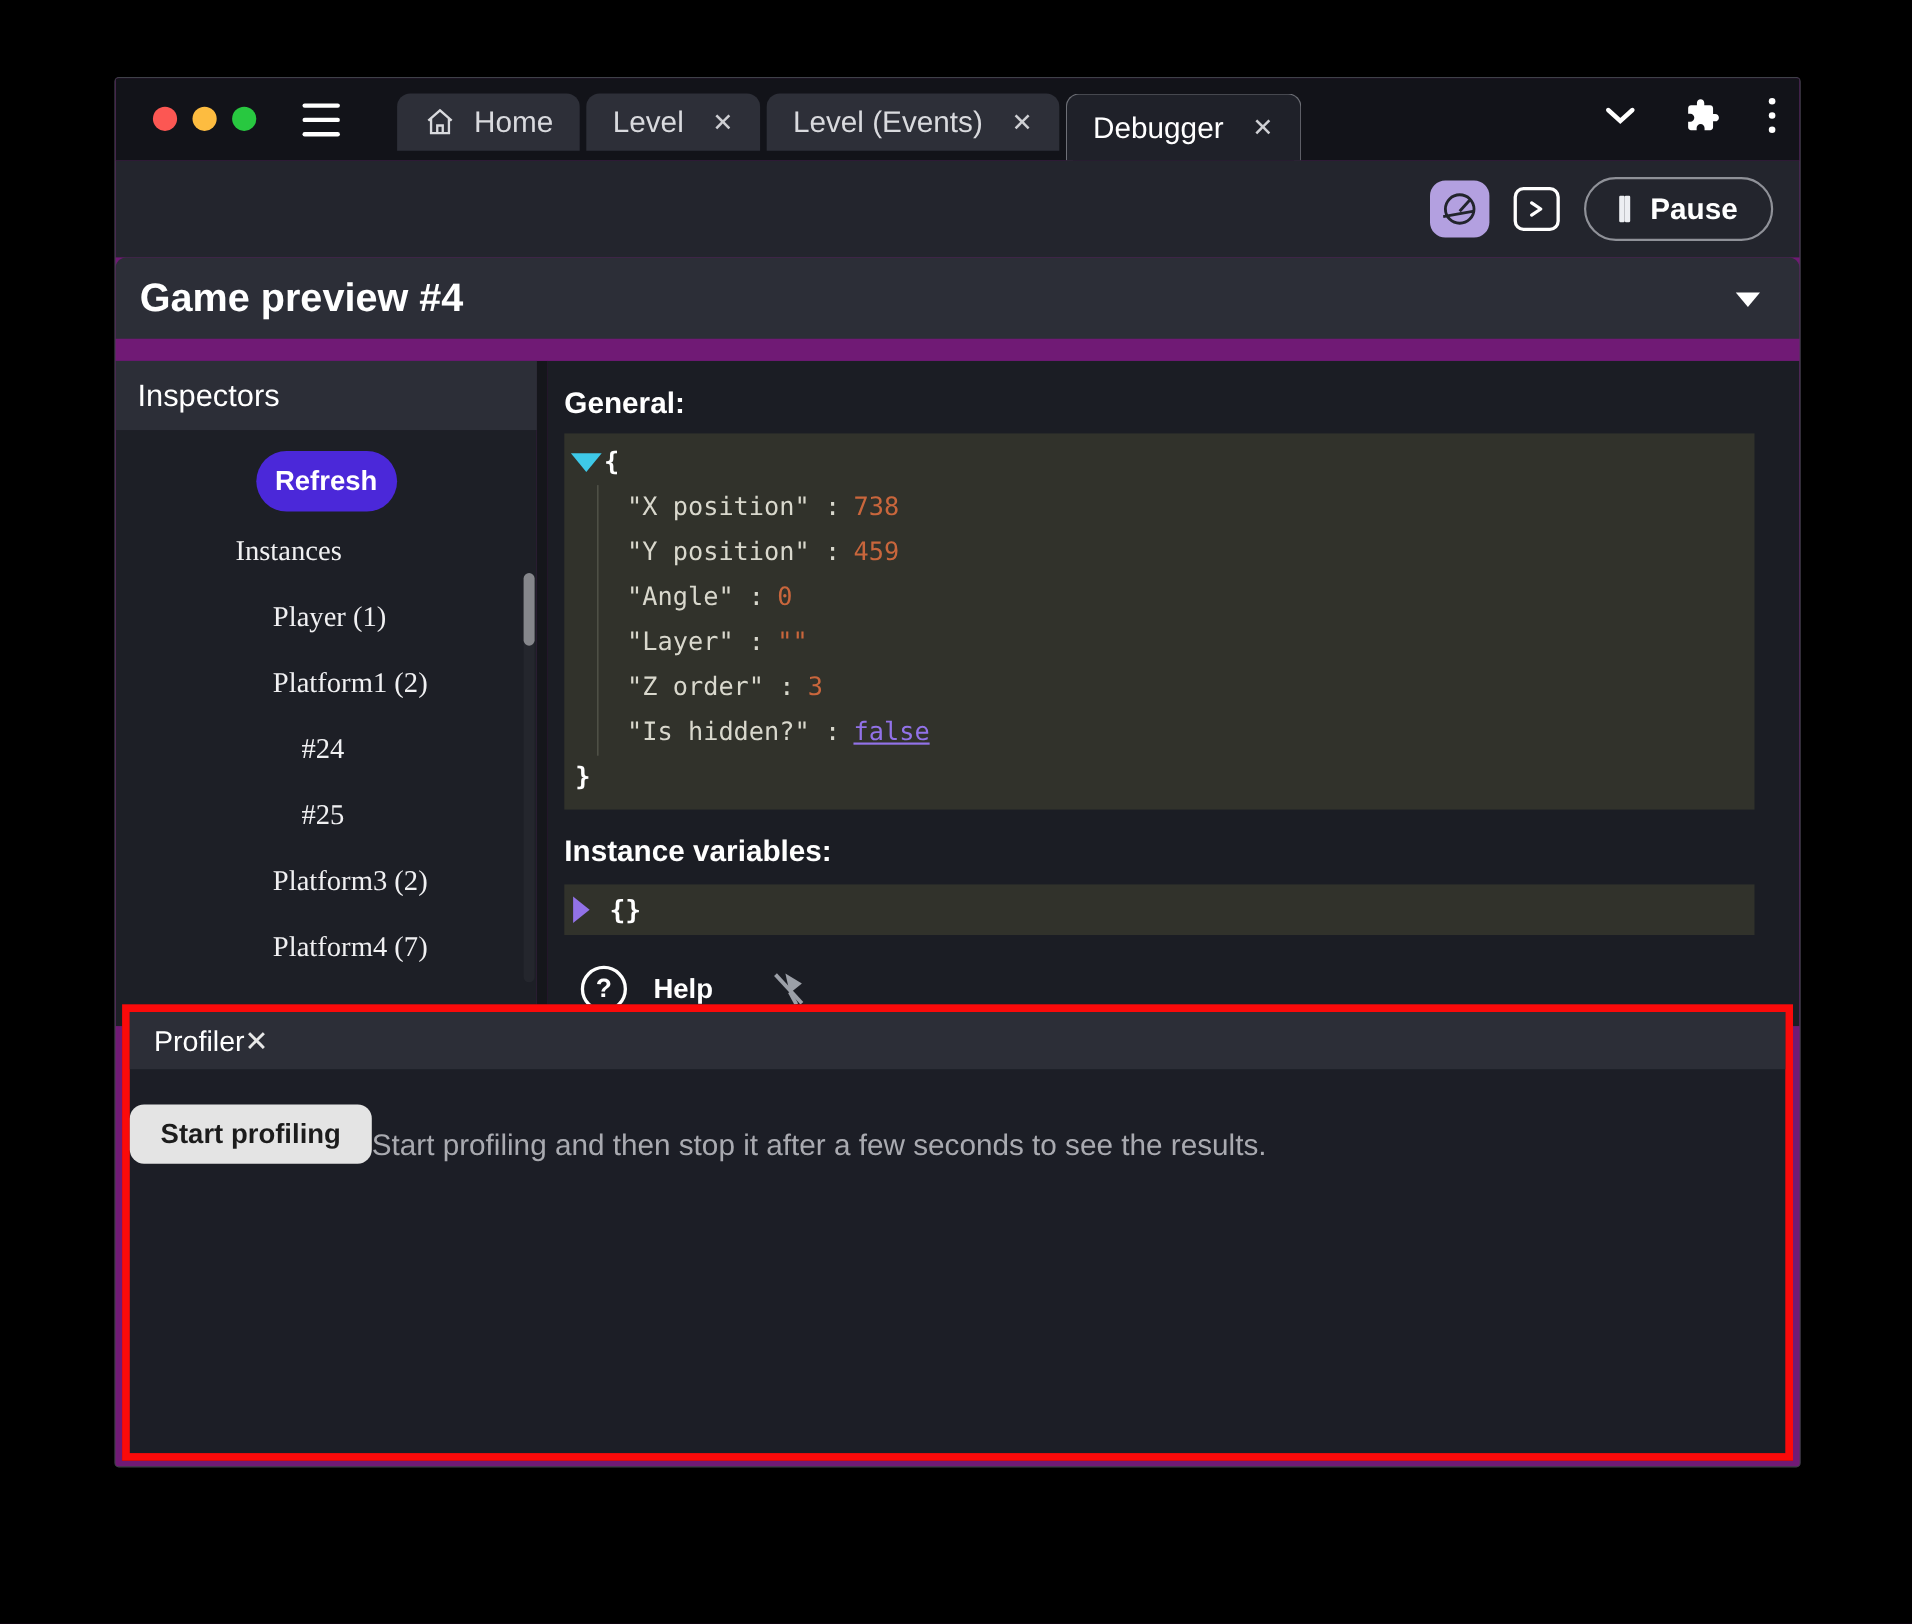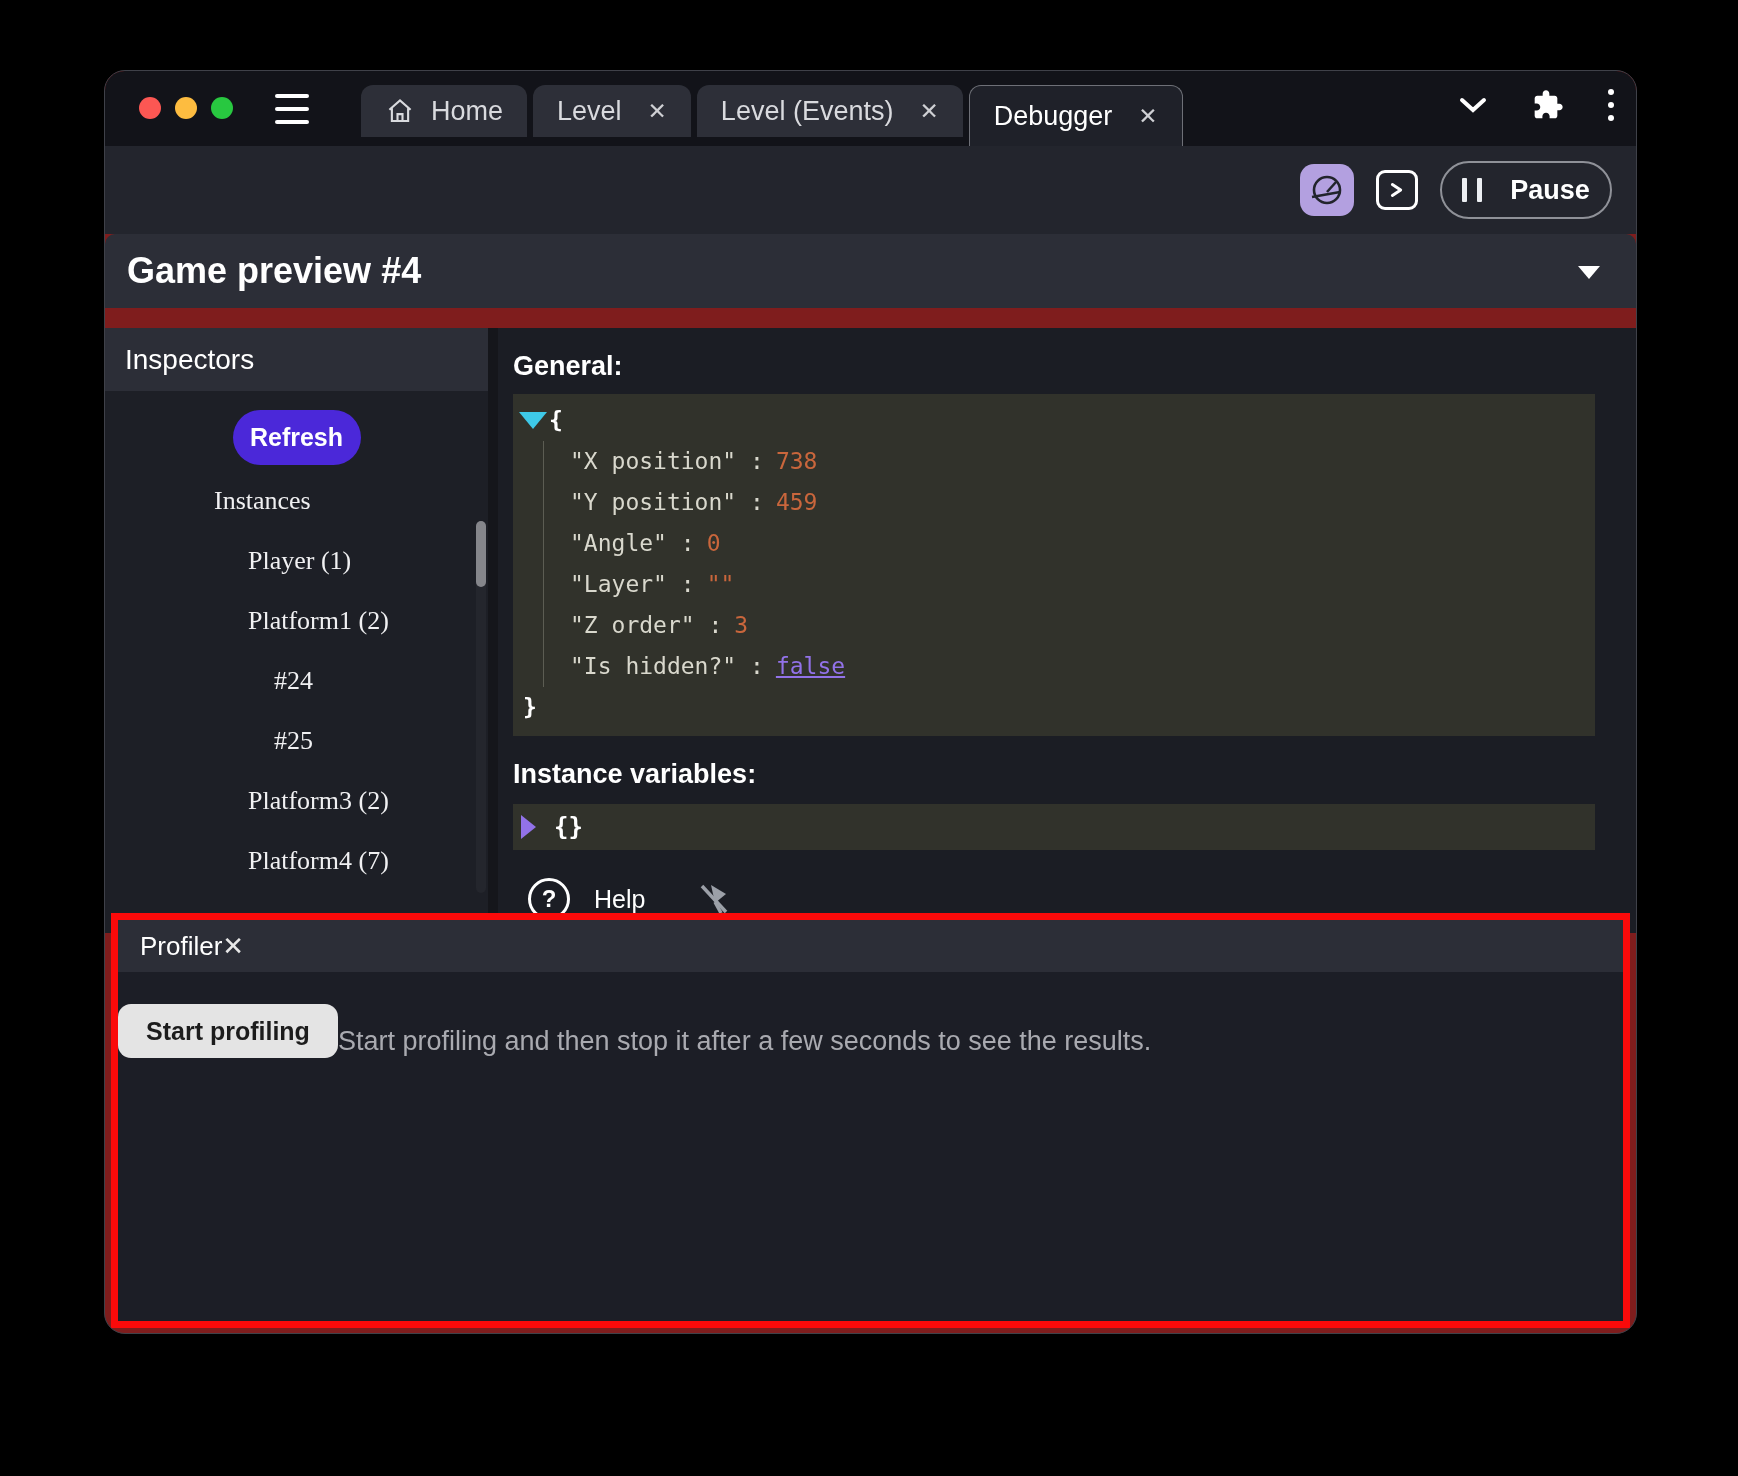--- a/index.html
+++ b/index.html
@@ -1,19 +1,19 @@
 <!DOCTYPE html>
 <html><head>
 <meta charset="utf-8">
 <style>
   html,body{margin:0;padding:0;background:#000;}
   .stage{position:relative;width:1738px;height:1476px;background:#000;overflow:hidden;
          font-family:"Liberation Sans", sans-serif;color:#e8e9ea;}
   .window{position:absolute;left:104px;top:70px;width:1531px;height:1262px;
-          background:#7f1d1d;border-radius:21px;overflow:hidden;
+          background:#701a75;border-radius:4px;overflow:hidden;
           border:1px solid #3f4149;box-shadow:0 40px 90px rgba(0,0,0,.85);}
 
   
   .tabbar{position:absolute;left:0;top:0;width:100%;height:75px;background:#121319;}
   .traffic{position:absolute;left:34px;top:26px;display:flex;gap:14px;}
   .traffic span{width:22px;height:22px;border-radius:50%;display:block;}
   .tl-close{background:#fc5753;} .tl-min{background:#fdbc40;} .tl-zoom{background:#28c840;}
   .hamburger{position:absolute;left:170px;top:23px;width:34px;height:30px;
              display:flex;flex-direction:column;justify-content:space-between;cursor:pointer;}
   .hamburger span{height:4px;background:#fff;border-radius:2px;display:block;}
@@ -29,21 +29,21 @@
 
   
   .toolbar{position:absolute;left:0;top:75px;width:100%;height:88px;background:#23252d;}
   .tb-actions{position:absolute;right:24px;top:15px;display:flex;align-items:center;gap:22px;}
   .profiler-btn{width:54px;height:52px;border-radius:14px;background:#b3a0e0;border:none;cursor:pointer;
                 display:flex;align-items:center;justify-content:center;}
   .console-btn{width:42px;height:40px;border-radius:9px;background:transparent;border:3px solid #fff;cursor:pointer;
                display:flex;align-items:center;justify-content:center;}
   .pause-btn{height:58px;min-width:172px;border-radius:29px;background:transparent;border:2px solid #8f9198;
              color:#fff;font-size:27px;font-weight:bold;display:flex;align-items:center;justify-content:center;
-             gap:10px;cursor:pointer;font-family:"Liberation Sans",sans-serif;}
+             cursor:pointer;font-family:"Liberation Sans",sans-serif;}
   .pause-btn .bar{width:5px;height:24px;background:#eceef2;display:block;border-radius:1px;}
   .pause-btn .bar + .bar{margin-right:18px;}
 
   
   .previewbar{position:absolute;left:0;top:163px;width:100%;height:74px;background:#2c2e37;
               border-radius:10px 10px 0 0;display:flex;align-items:center;cursor:pointer;}
   .previewbar .pv-title{font-size:36px;font-weight:bold;color:#fff;margin-left:22px;}
   .caret{width:0;height:0;border-left:11px solid transparent;border-right:11px solid transparent;
          border-top:13px solid #fff;position:absolute;right:36px;top:32px;}
 
@@ -77,21 +77,21 @@
   .jval.bool{color:#9272e8;text-decoration:underline;}
   .line-close{padding-left:10px;}
   .var-box{width:1082px;height:46px;background:#31322b;margin-top:10px;display:flex;align-items:center;position:relative;}
   .tri-right{width:0;height:0;border-top:12px solid transparent;border-bottom:12px solid transparent;
              border-left:15px solid #9272e8;margin-left:8px;}
   .var-box .brace{font-family:"DejaVu Sans Mono",monospace;font-size:24px;font-weight:bold;color:#fff;margin-left:18px;}
 
   .help-row{position:absolute;left:30px;top:550px;display:flex;align-items:center;gap:24px;}
   .help-icon{width:36px;height:36px;border:3px solid #fff;border-radius:50%;display:flex;align-items:center;
              justify-content:center;font-size:24px;font-weight:bold;color:#fff;cursor:pointer;}
-  .help-label{font-size:25px;font-weight:normal;color:#fff;cursor:pointer;text-align:right;}
+  .help-label{font-size:25px;font-weight:bold;color:#fff;cursor:pointer;text-align:right;}
   .unpin{margin-left:26px;cursor:pointer;}
 
   
   .profiler-panel{position:absolute;left:6px;top:842px;width:1519px;height:415px;box-sizing:border-box;
                   border:7px solid #fb0a0a;background:#1c1e26;}
   .prof-header{height:52px;background:#2c2e37;display:flex;align-items:center;justify-content:flex-start;
                padding:0 22px;}
   .prof-title{font-size:26px;color:#fff;}
   .prof-close{font-size:26px;color:#e8e8e8;cursor:pointer;}
   .prof-body{display:flex;flex-direction:row;align-items:center;}

